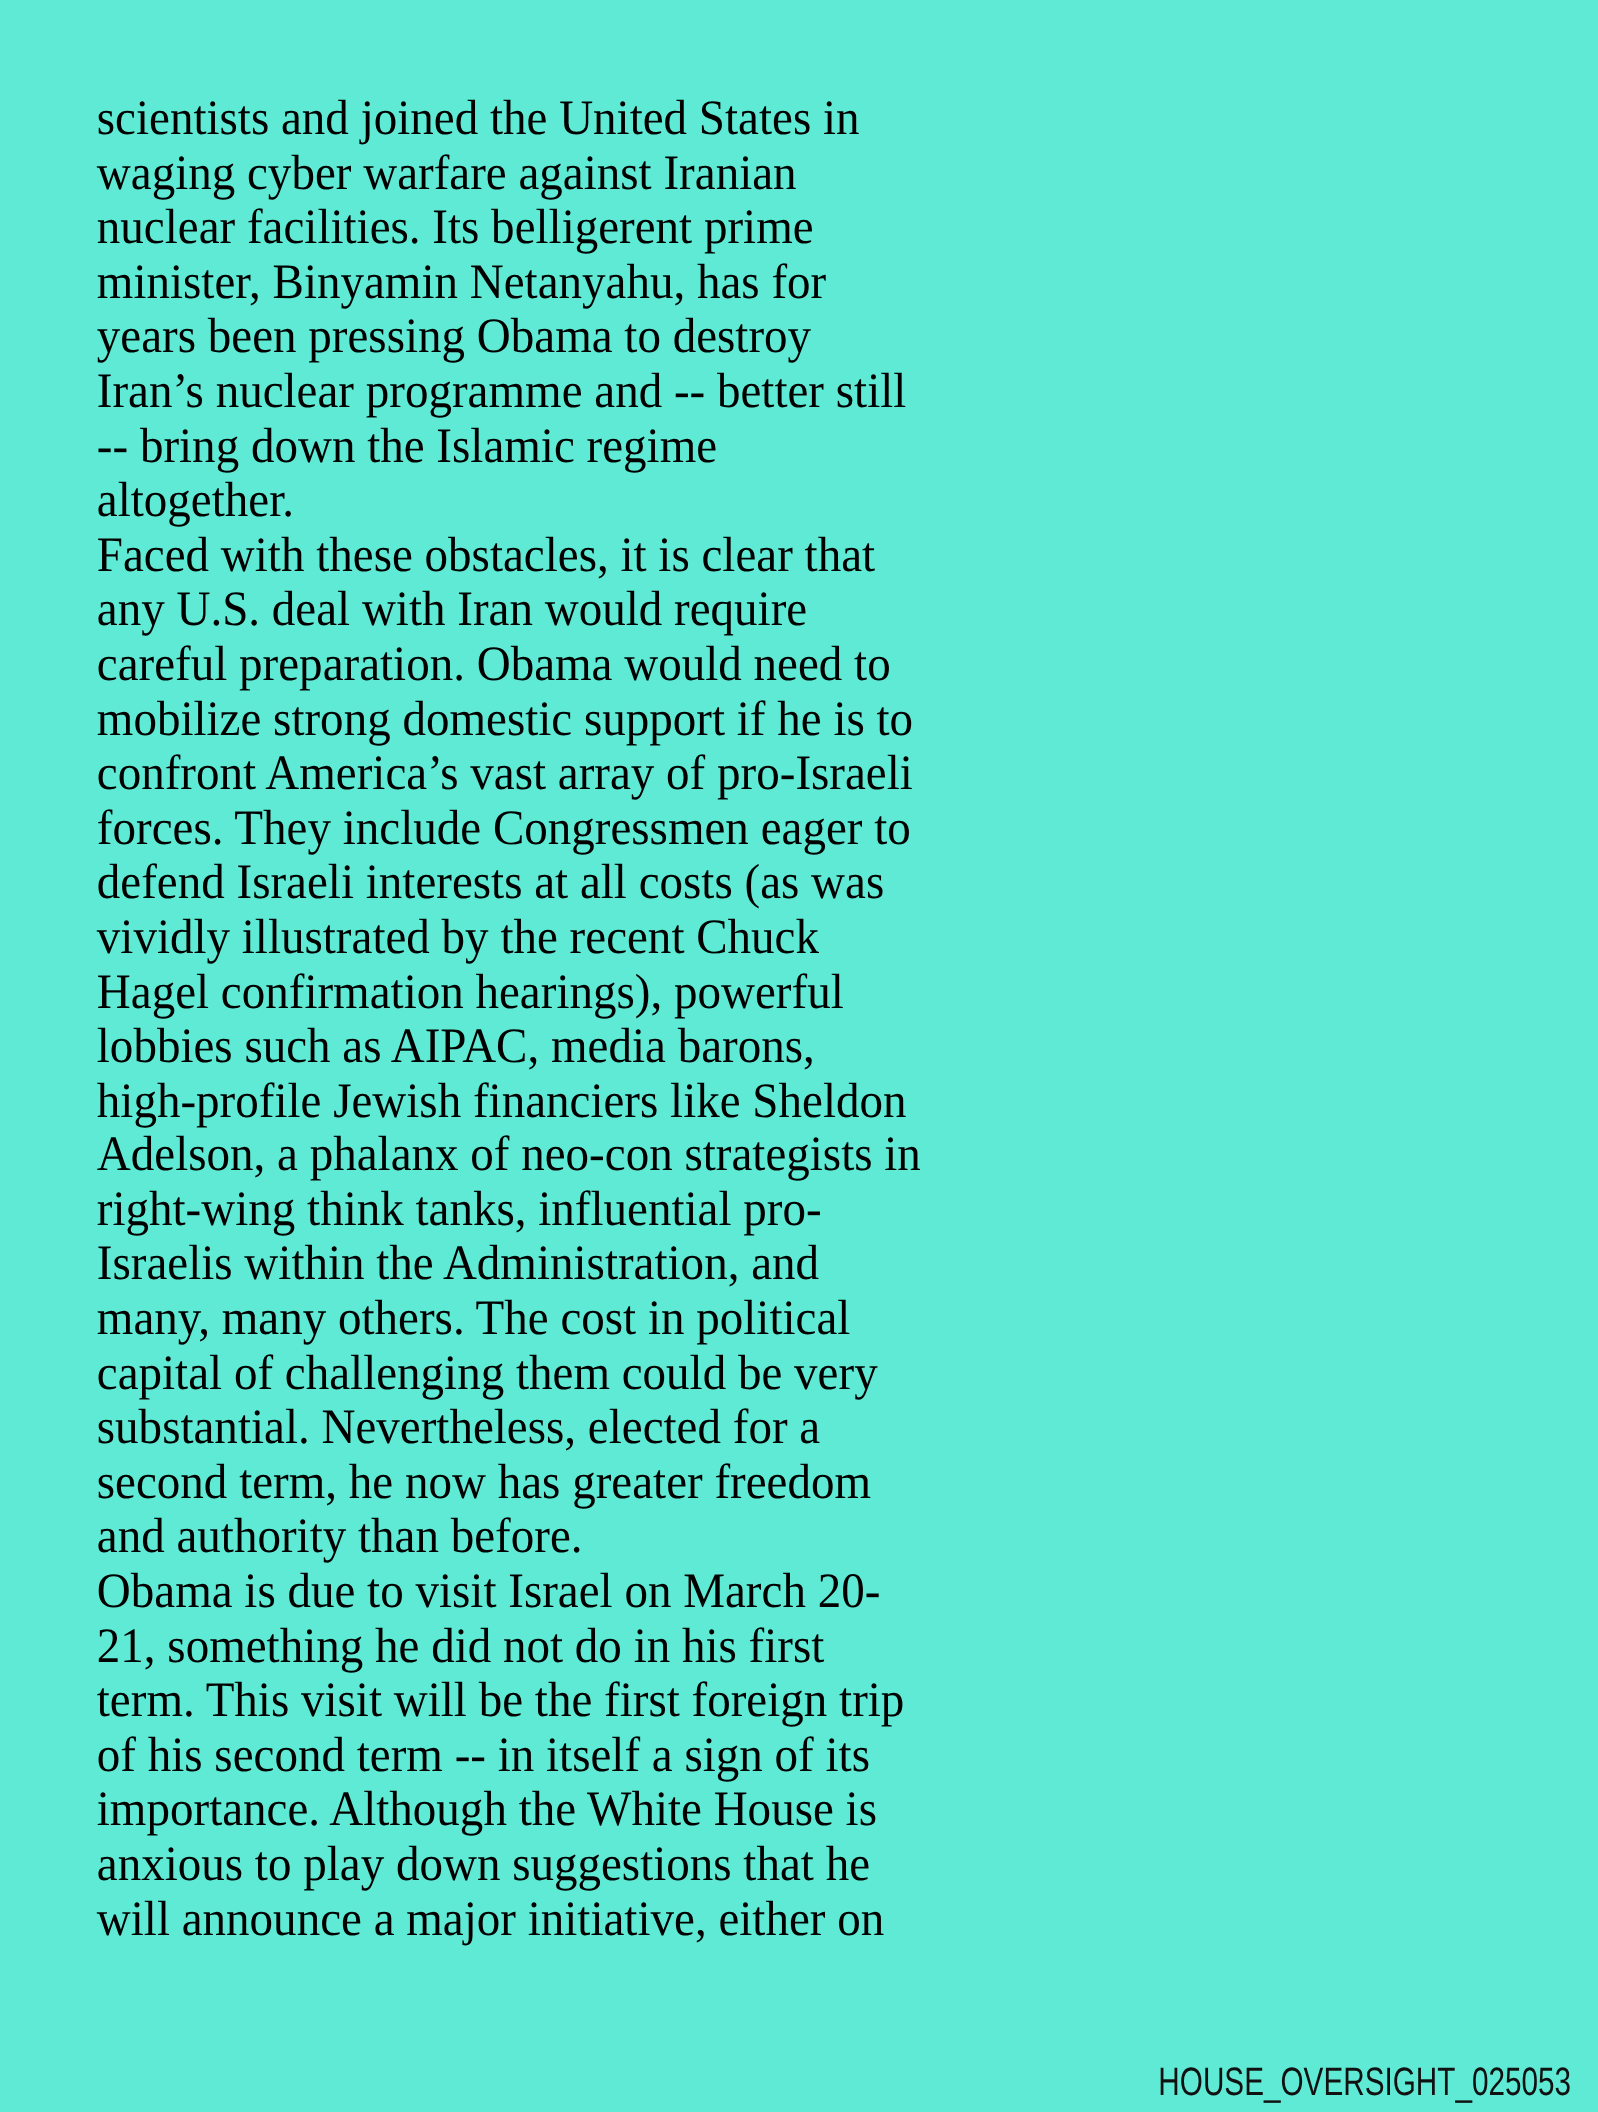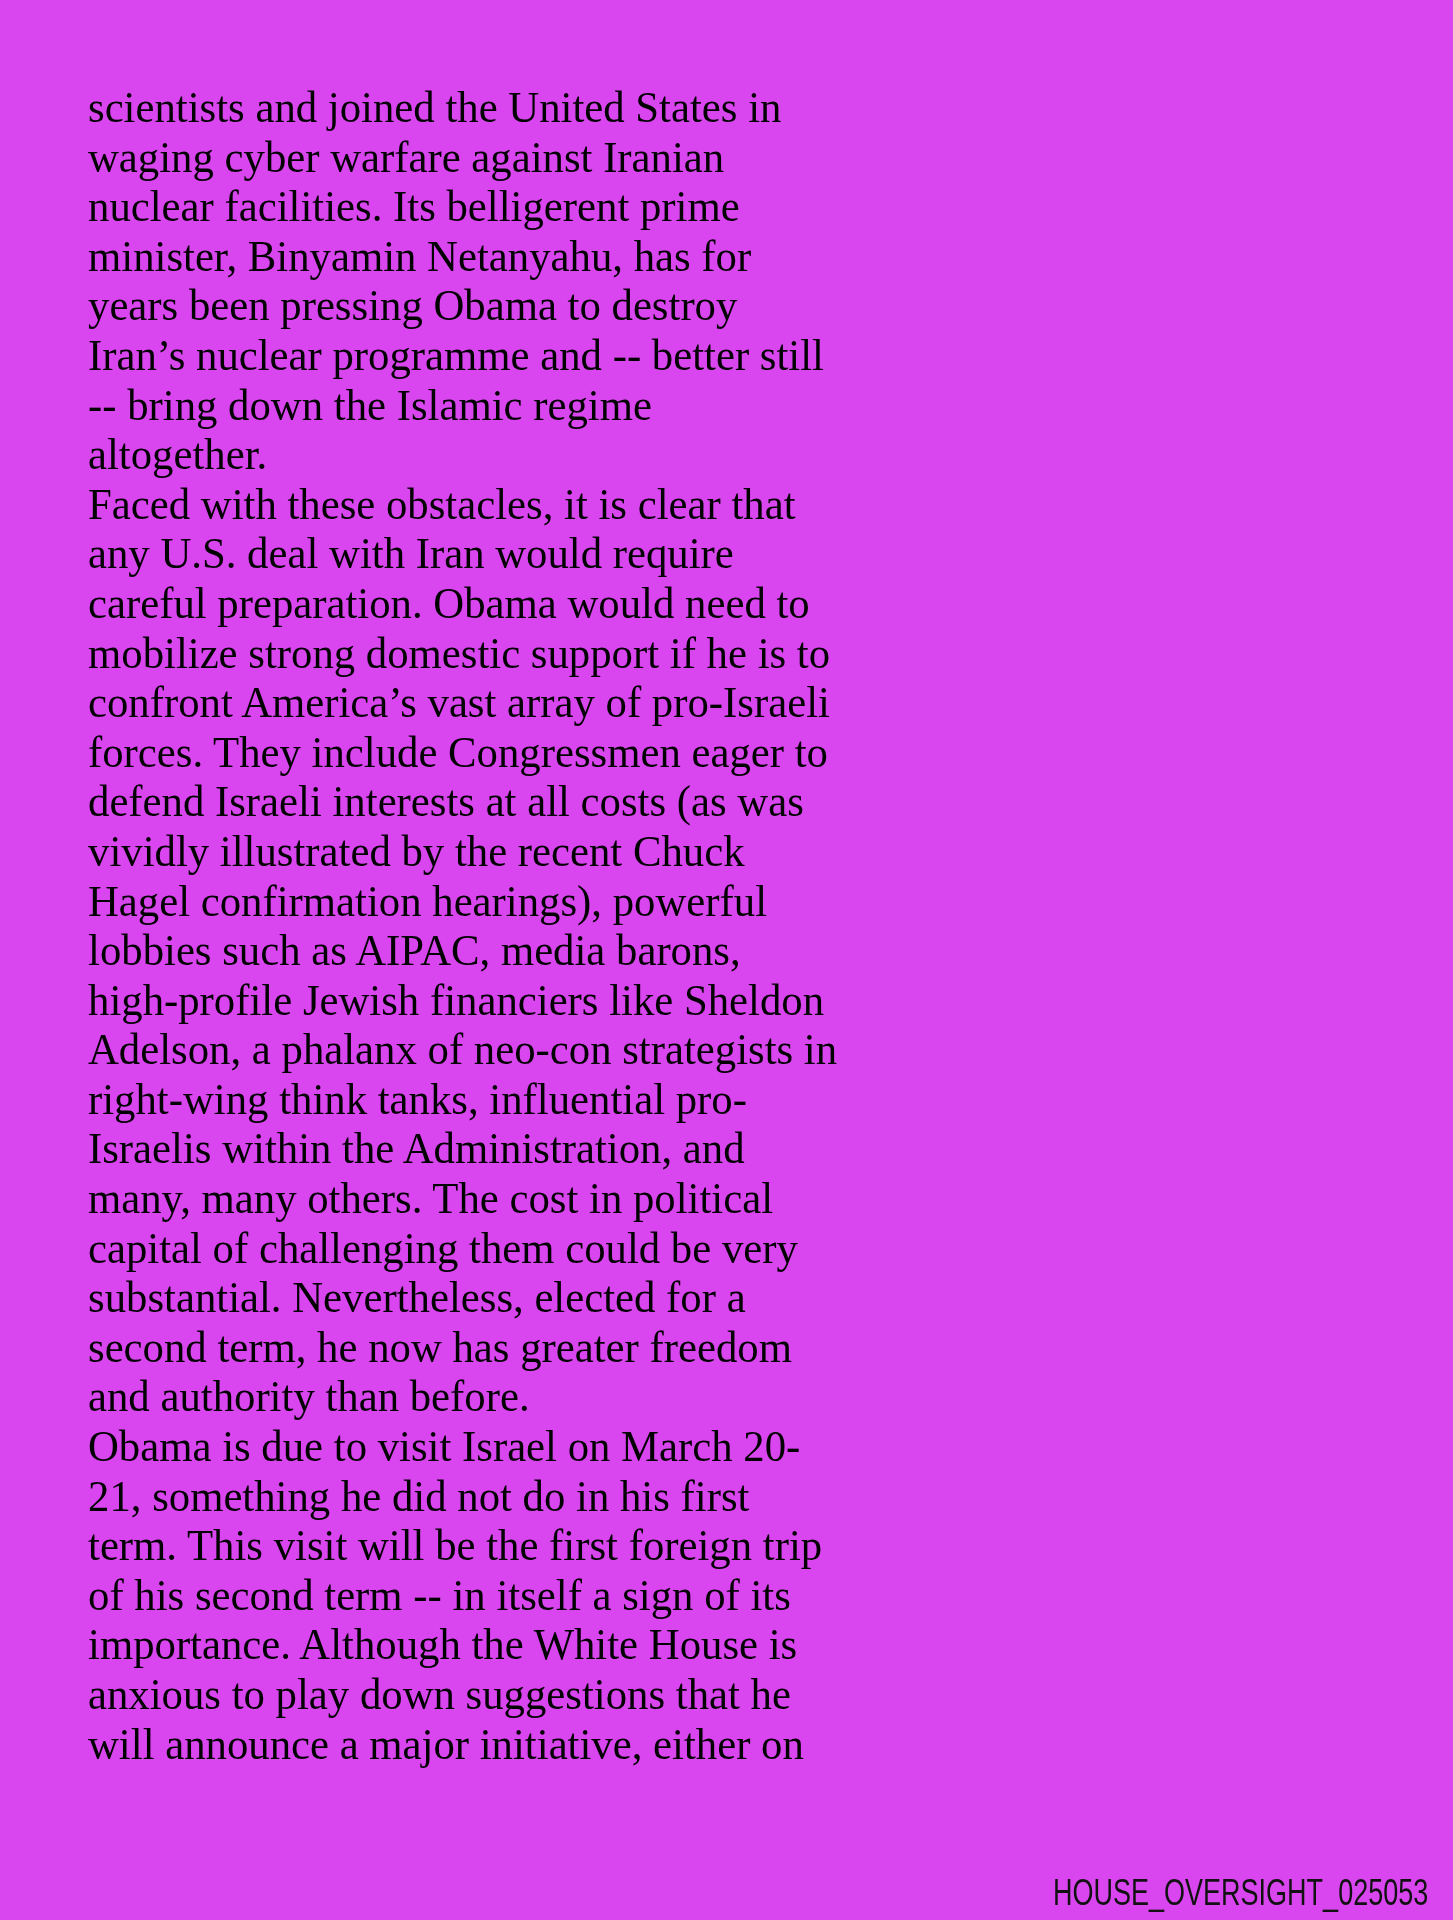--- a/index.html
+++ b/index.html
@@ -4,21 +4,21 @@
 <style>
   html, body {
     margin: 0;
     padding: 0;
     background: #ffffff;
   }
   .page {
     position: relative;
     width: 1453px;
     height: 1920px;
-    background: #d946ef;
+    background: #5eead4;
     overflow: hidden;
   }
   .body-text {
     position: absolute;
     left: 88px;
     top: 83px;
     font-family: "Liberation Serif", "DejaVu Serif", serif;
     font-size: 45px;
     line-height: 49.6px;
     color: #000000;

